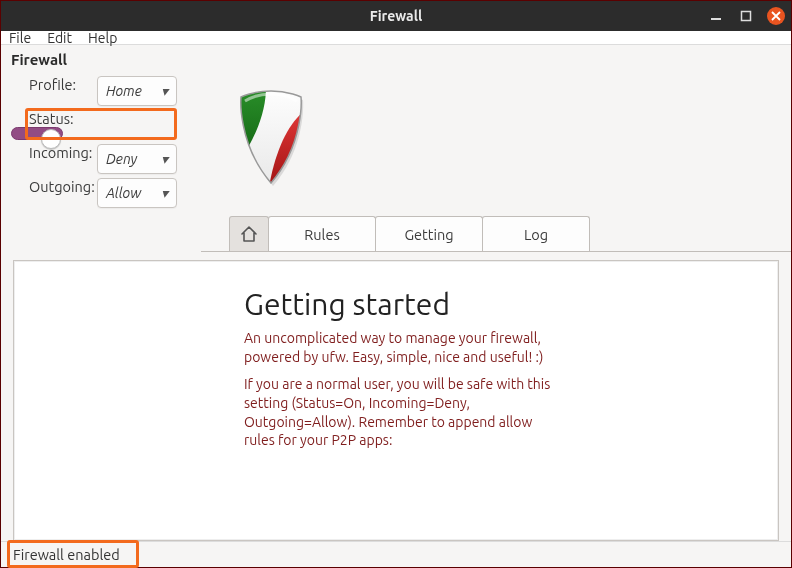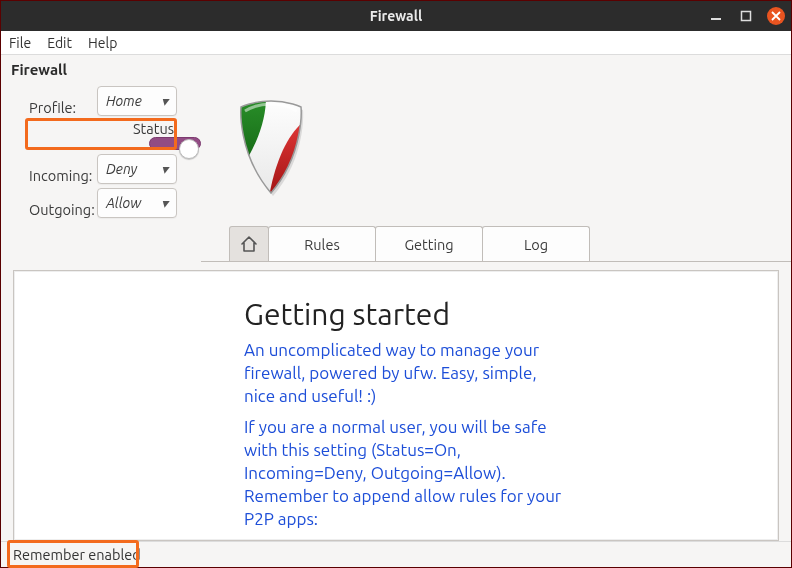--- a/index.html
+++ b/index.html
@@ -53,21 +53,21 @@
   .win-btn.close {
     background: #e95420;
     color: #fff;
     font-size: 12px;
     font-weight: 700;
   }
   .win-btn svg { display:block; }
 
   
   .menubar {
-    height: 24px;
+    height: 14px;
     background: #ffffff;
     display: flex;
     align-items: center;
     padding: 0 8px;
     gap: 16px;
     border-bottom: 1px solid #dcdcdc;
     font-size: 14px;
     color: #333;
   }
   .menubar span { cursor: default; }
@@ -84,21 +84,21 @@
     margin-bottom: 4px;
   }
   .controls-col {
     width: 190px;
     display: flex;
     flex-direction: column;
     gap: 4px;
   }
   .ctrl-row {
     display: flex;
-    align-items: flex-end;
+    align-items: flex-start;
     height: 30px;
   }
   .ctrl-label {
     width: 86px;
     padding-left: 18px;
     color: #3a3a3a;
     font-size: 14.5px;
   }
   .dropdown {
     width: 80px;
@@ -202,22 +202,22 @@
     color: #222;
   }
   .content-inner h2 {
     font-size: 22px;
     margin: 16px 0 10px 0;
     font-weight: 800;
     color: #222;
   }
   .content-inner p {
     margin: 0 0 8px 0;
-    font-size: 17px;
-    color: #1d4ed8;
+    font-size: 14px;
+    color: #7f1d1d;
     max-width: 320px;
     line-height: 1.35;
   }
 
   
   .statusbar {
     height: 26px;
     background: #f6f5f4;
     border-top: 1px solid #dcdcdc;
     display: flex;
@@ -347,17 +347,17 @@
 
   <div class="content-wrap">
     <div class="content-inner">
       <h1>Getting started</h1>
       <p>An uncomplicated way to manage your firewall, powered by ufw. Easy, simple, nice and useful! :)</p>
       <p>If you are a normal user, you will be safe with this setting (Status=On, Incoming=Deny, Outgoing=Allow). Remember to append allow rules for your P2P apps:</p>
     </div>
   </div>
 
   <div class="statusbar">
-    <span>Remember enabled</span>
+    <span>Firewall enabled</span>
     <div class="hilite" style="left:6px; top:-2px; width:132px; height:28px;"></div>
   </div>
 
 </div>
 
 </body></html>

